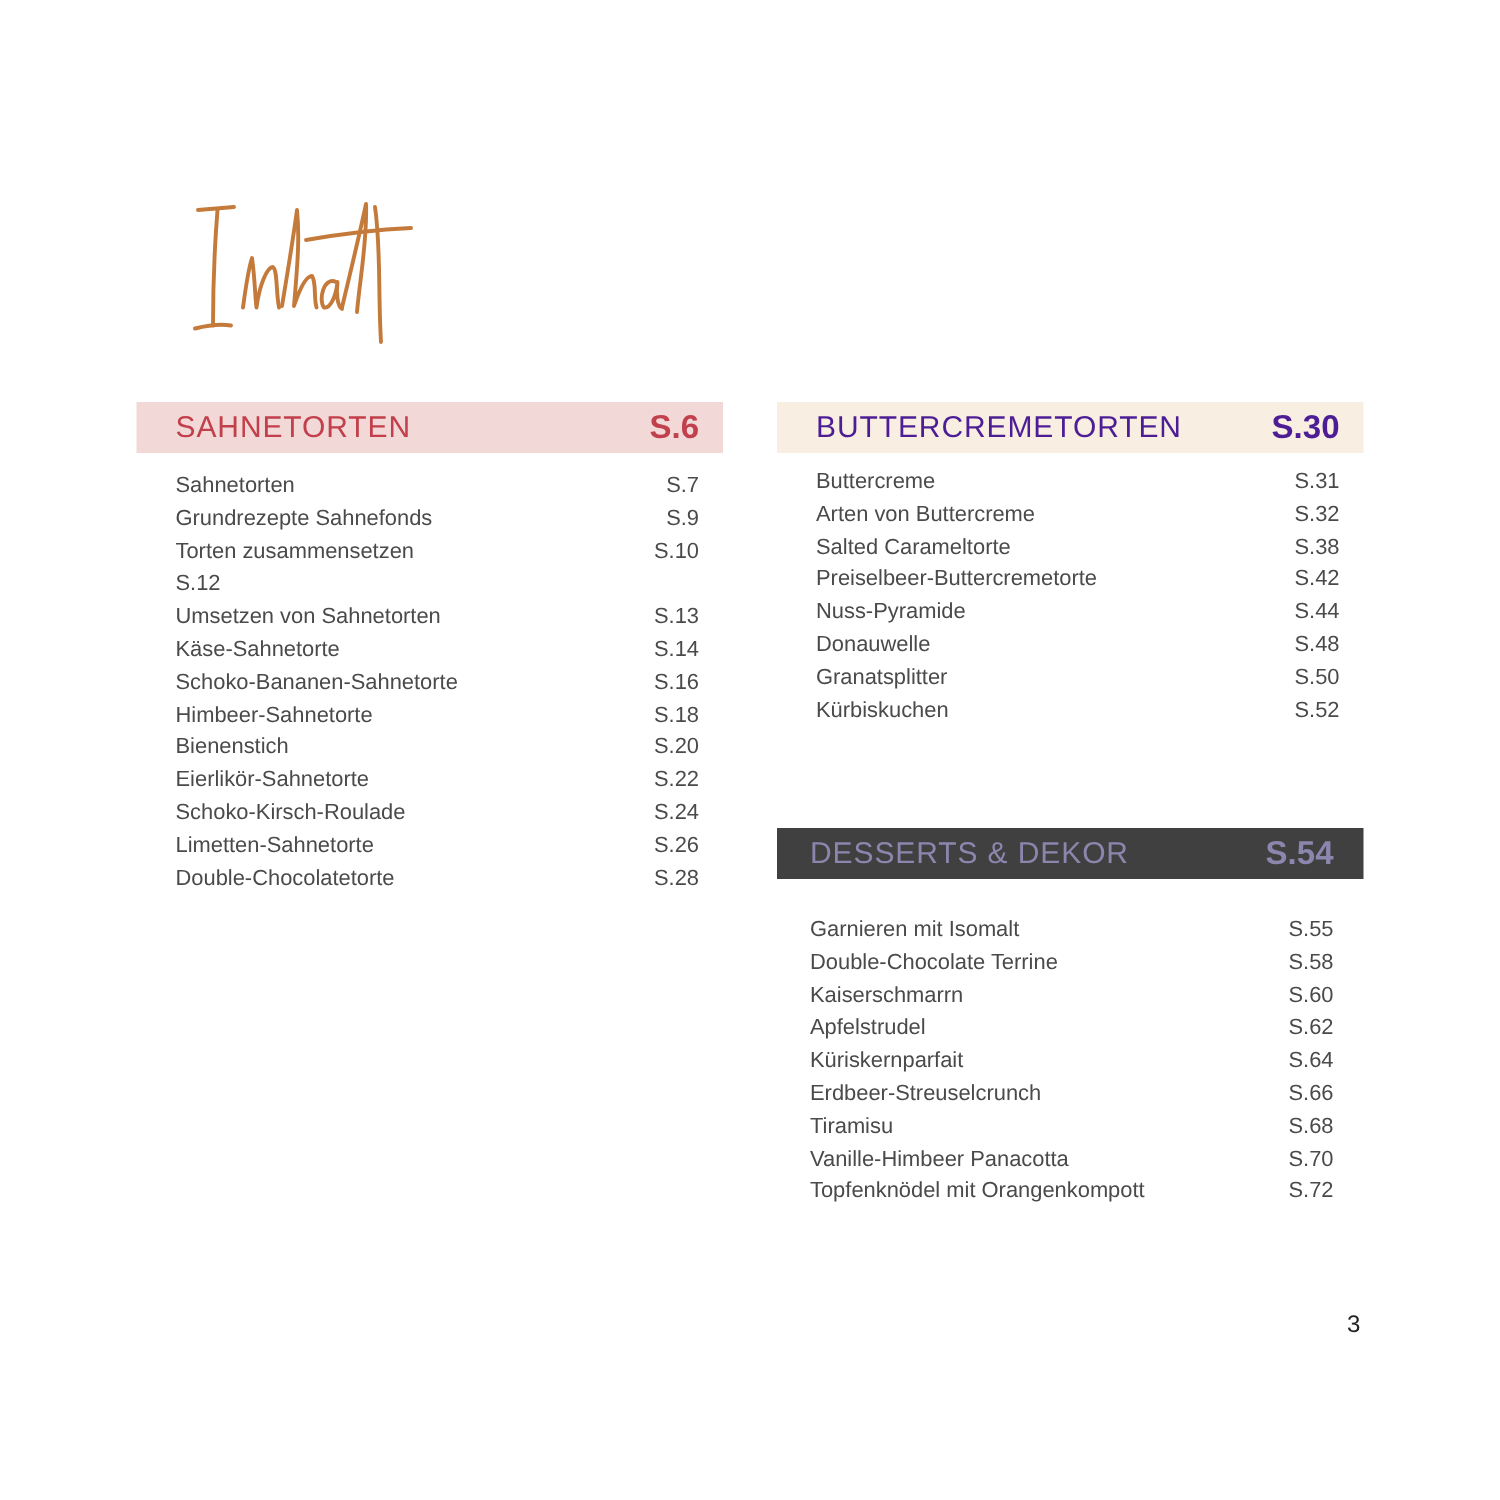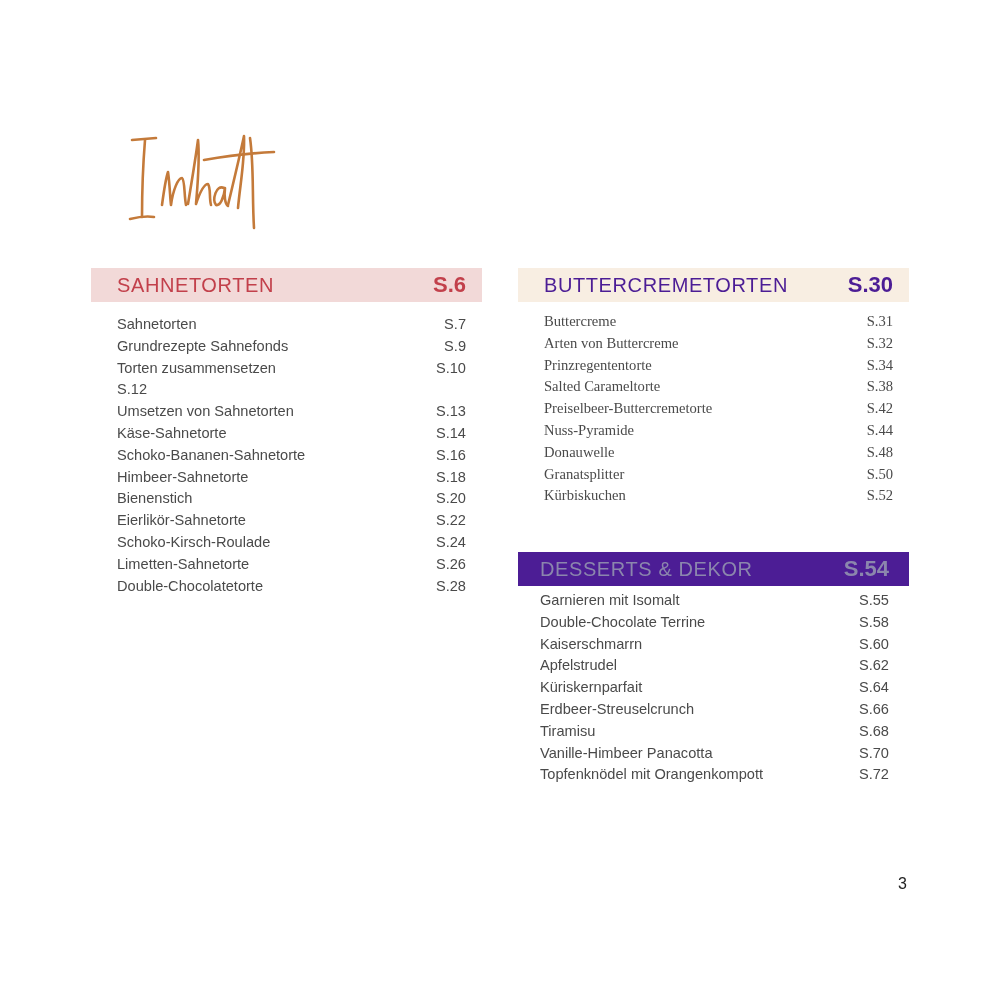--- a/index.html
+++ b/index.html
@@ -13,25 +13,25 @@
   .sec-name { font-size:20px; letter-spacing:0.6px; font-weight:normal; }
   .sec-page { font-size:22px; font-weight:bold; }
   .items { margin-top:12px; padding:0 16px 0 26px; }
   .item { display:flex; justify-content:space-between; font-size:14.6px; height:21.8px; line-height:21.8px; color:#4a4a4a; }
   #s1 { left:91px; top:268px; width:391px; }
   #s1 .sec-head { background:#f2d9d8; }
   #s1 .sec-name, #s1 .sec-page { color:#c2404b; }
   #s2 { left:518px; top:268px; width:391px; }
   #s2 .sec-head { background:#f8eee2; }
   #s2 .sec-name, #s2 .sec-page { color:#4c1d95; }
-  #s2 .items { margin-top:9px;font-family:Liberation Serif, serif; }
+  #s2 .items { margin-top:9px; }
   #s3 { left:518px; top:552px; width:391px; }
-  #s3 .sec-head { background:#4c1d95; padding-left:22px; padding-right:20px; }
+  #s3 .sec-head { background:#404040; padding-left:22px; padding-right:20px; }
   #s3 .sec-name, #s3 .sec-page { color:#8b86ad; }
-  #s3 .items { padding-left:22px; padding-right:20px; margin-top:4px; }
+  #s3 .items { padding-left:22px; padding-right:20px; margin-top:24px; }
   .page-num { position:absolute; left:898px; top:875px; font-size:16px; color:#222; }
 </style>
 </head>
 <body>
 
 <div class="title" aria-label="Inhalt">
   <svg viewBox="0 0 170 110" fill="none" stroke="#c47a3a" stroke-width="2.6" stroke-linecap="round" stroke-linejoin="round">
 
     <path d="M20 20 L44 18"></path>
     <path d="M33 20 C31 45 30 70 30 97"></path>
@@ -118,24 +118,20 @@
   <div class="items">
     <div class="item">
         <span>Buttercreme</span>
         <span>S.31</span>
       </div>
     <div class="item">
         <span>Arten von Buttercreme</span>
         <span>S.32</span>
       </div>
     <div class="item">
-        <span>Prinzregententorte</span>
-        <span>S.34</span>
-      </div>
-    <div class="item">
         <span>Salted Carameltorte</span>
         <span>S.38</span>
       </div>
     <div class="item">
         <span>Preiselbeer-Buttercremetorte</span>
         <span>S.42</span>
       </div>
     <div class="item">
         <span>Nuss-Pyramide</span>
         <span>S.44</span>

